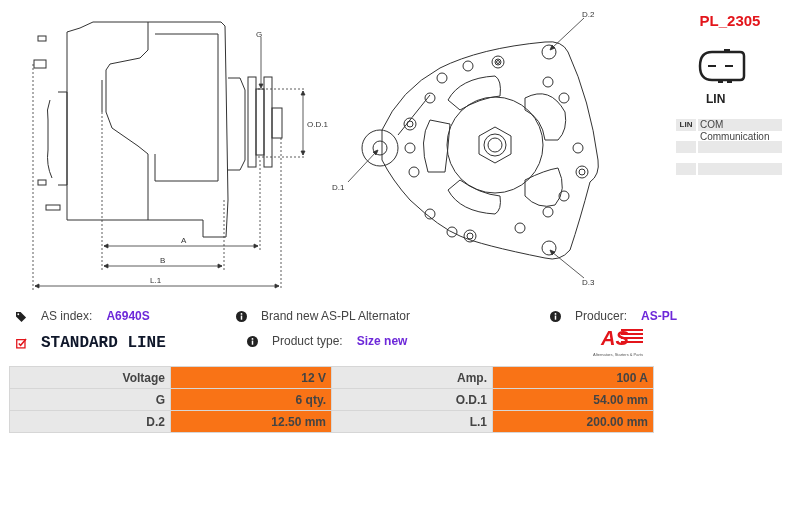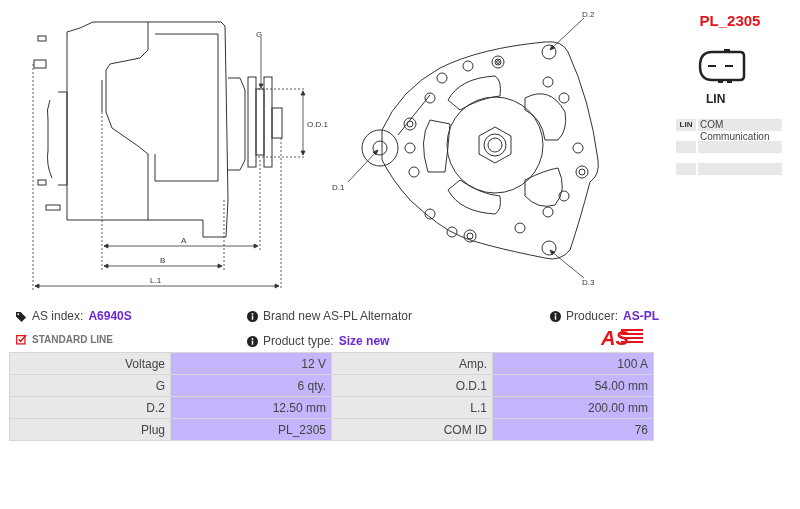--- a/index.html
+++ b/index.html
@@ -13,30 +13,30 @@
     color: #e3151b; font-weight: bold; font-size: 15px; }
   .plug-lin-label { left: 706px; top: 92px; font-weight: bold; font-size: 12px; color: #222; }
   .plug-table { left: 676px; top: 119px; width: 106px; }
   .plug-row { display: flex; height: 12px; margin-bottom: 4px; }
   .plug-row .k { width: 20px; background: #e8e8e8; font-size: 8px; font-weight: bold;
     text-align: center; line-height: 12px; color: #333; margin-right: 2px; }
   .plug-row .v { flex: 1; background: #e8e8e8; font-size: 10px; line-height: 12px; color: #444; padding-left: 2px; }
   .plug-row.blank { margin-top: 10px; }
 
   
-  .info { font-size: 12px; color: #444; display: flex; align-items: center; gap: 5px; white-space: nowrap; }
+  .info { font-size: 12px; color: #444; display: flex; align-items: center; gap: 14px; white-space: nowrap; }
   .info b { color: #6d28d9; }
   .info .ico { width: 11px; height: 11px; display: inline-block; }
-  .std { color: #737373; font-weight: bold; font-size: 10px; }
+  .std { color: #0f172a; font-weight: bold; font-size: 16px; font-family: Liberation Mono, monospace; }
 
   
-  .spec { left: 9px; top: 352px; border-collapse: collapse; font-size: 12px; }
+  .spec { left: 9px; top: 366px; border-collapse: collapse; font-size: 12px; font-weight: bold; }
   .spec td { height: 21px; padding: 0 5px; border: 1px solid #d6d6d6; text-align: right; color: #444; }
   .spec td.lab { background: #e8e8e8; width: 150px; }
-  .spec td.val { background: #c4b5fd; width: 150px; }
+  .spec td.val { background: #f97316; width: 150px; }
   .spec td.lab2 { width: 150px; margin-top: 44px; }
   .spec td.val2 { width: 150px; margin-top: 28px; }
 </style>
 </head>
 <body>
 
 <svg class="abs" style="left:0;top:0" width="340" height="300" viewBox="0 0 340 300">
   <g fill="none" stroke="#333" stroke-width="1">
 
     <path d="M67 32 L80 28 L93 22 L221 22 L225 26 L226 80 L228 200 L226 237 L203 237 L203 220 L67 220 Z"></path>
@@ -181,21 +181,21 @@
   <span>AS index:</span>
   <b>A6940S</b>
 </div>
 <div class="abs info" style="left:16px;top:334px">
   <svg class="ico" viewBox="0 0 12 12">
     <rect x="0.8" y="1.8" width="9" height="9" fill="none" stroke="#e3151b" stroke-width="1.4"></rect>
     <path d="M3 6 L5 8 L11 1" fill="none" stroke="#e3151b" stroke-width="1.6"></path>
   </svg>
   <span class="std">STANDARD LINE</span>
 </div>
-<div class="abs info" style="left:247px;top:309px">
+<div class="abs info" style="left:236px;top:309px">
   <svg class="ico" viewBox="0 0 12 12">
     <circle cx="6" cy="6" r="6" fill="#222"></circle>
       <rect x="5.2" y="5" width="1.6" height="4.5" fill="#fff"></rect>
       <circle cx="6" cy="3.2" r="1" fill="#fff"></circle>
   </svg>
   <span>Brand new AS-PL Alternator</span>
 </div>
 <div class="abs info" style="left:247px;top:334px">
   <svg class="ico" viewBox="0 0 12 12">
     <circle cx="6" cy="6" r="6" fill="#222"></circle>
@@ -240,20 +240,14 @@
       <td class="val">6 qty.</td>
       <td class="lab lab2">O.D.1</td>
       <td class="val val2">54.00 mm</td>
     </tr>
     <tr>
       <td class="lab">D.2</td>
       <td class="val">12.50 mm</td>
       <td class="lab lab2">L.1</td>
       <td class="val val2">200.00 mm</td>
     </tr>
-    <tr>
-      <td class="lab">Plug</td>
-      <td class="val">PL_2305</td>
-      <td class="lab lab2">COM ID</td>
-      <td class="val val2">76</td>
-    </tr>
   </tbody>
 </table>
 
 </body></html>

